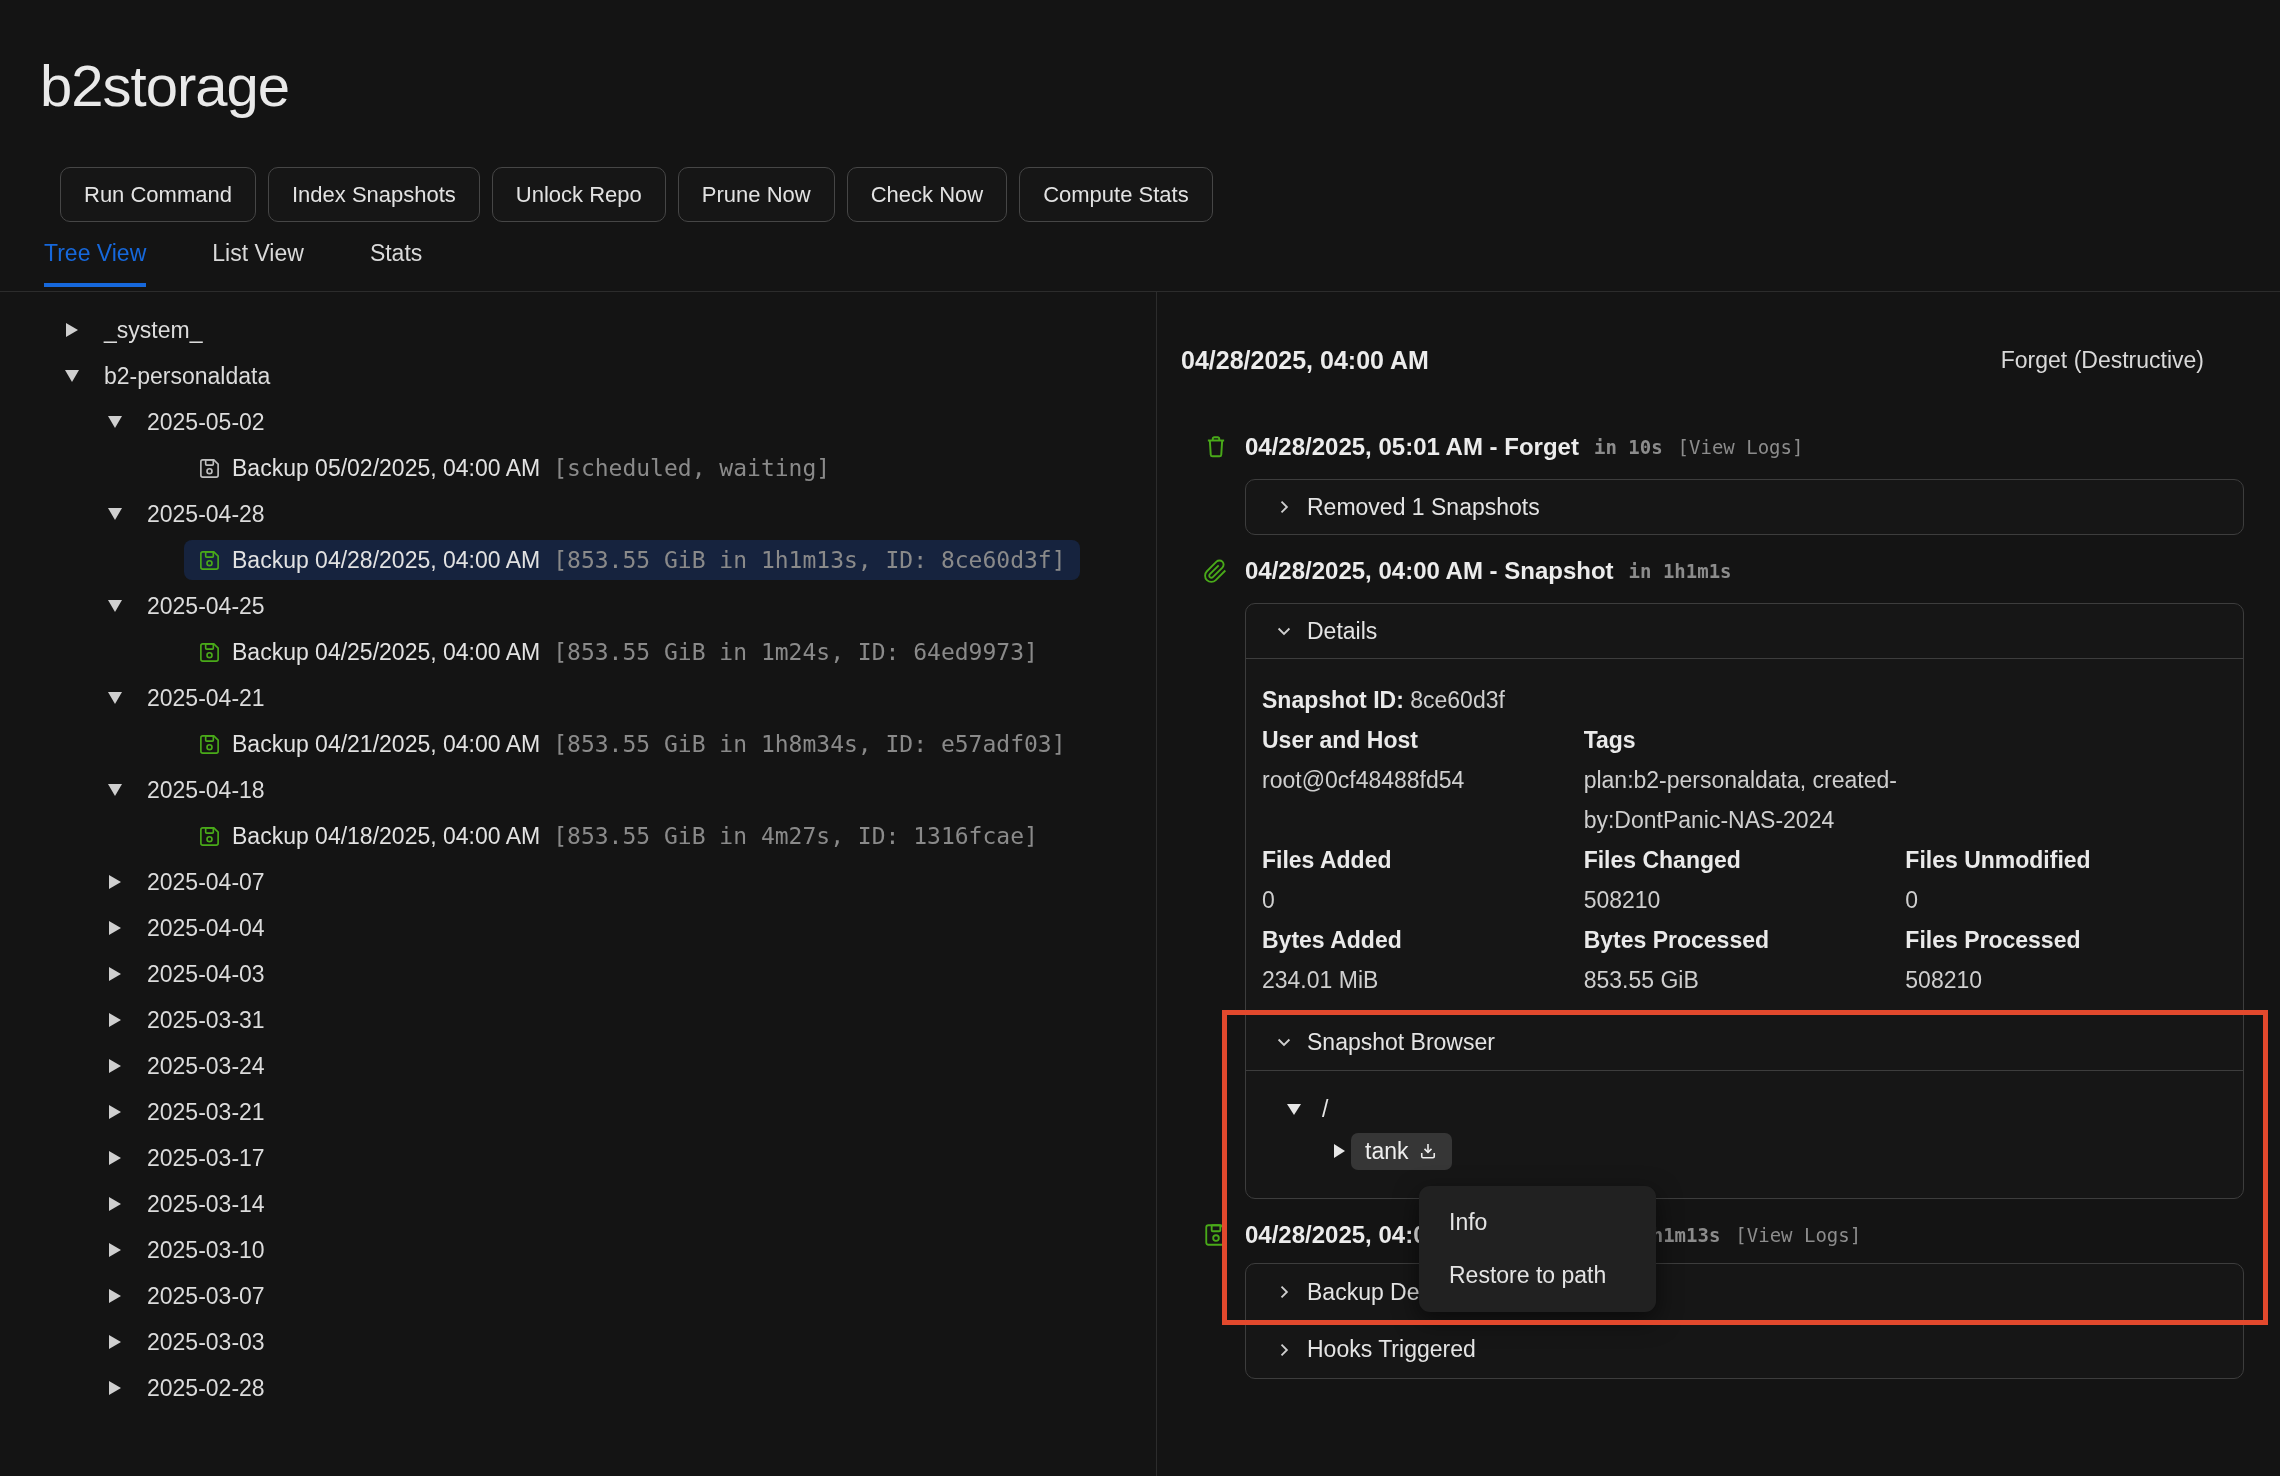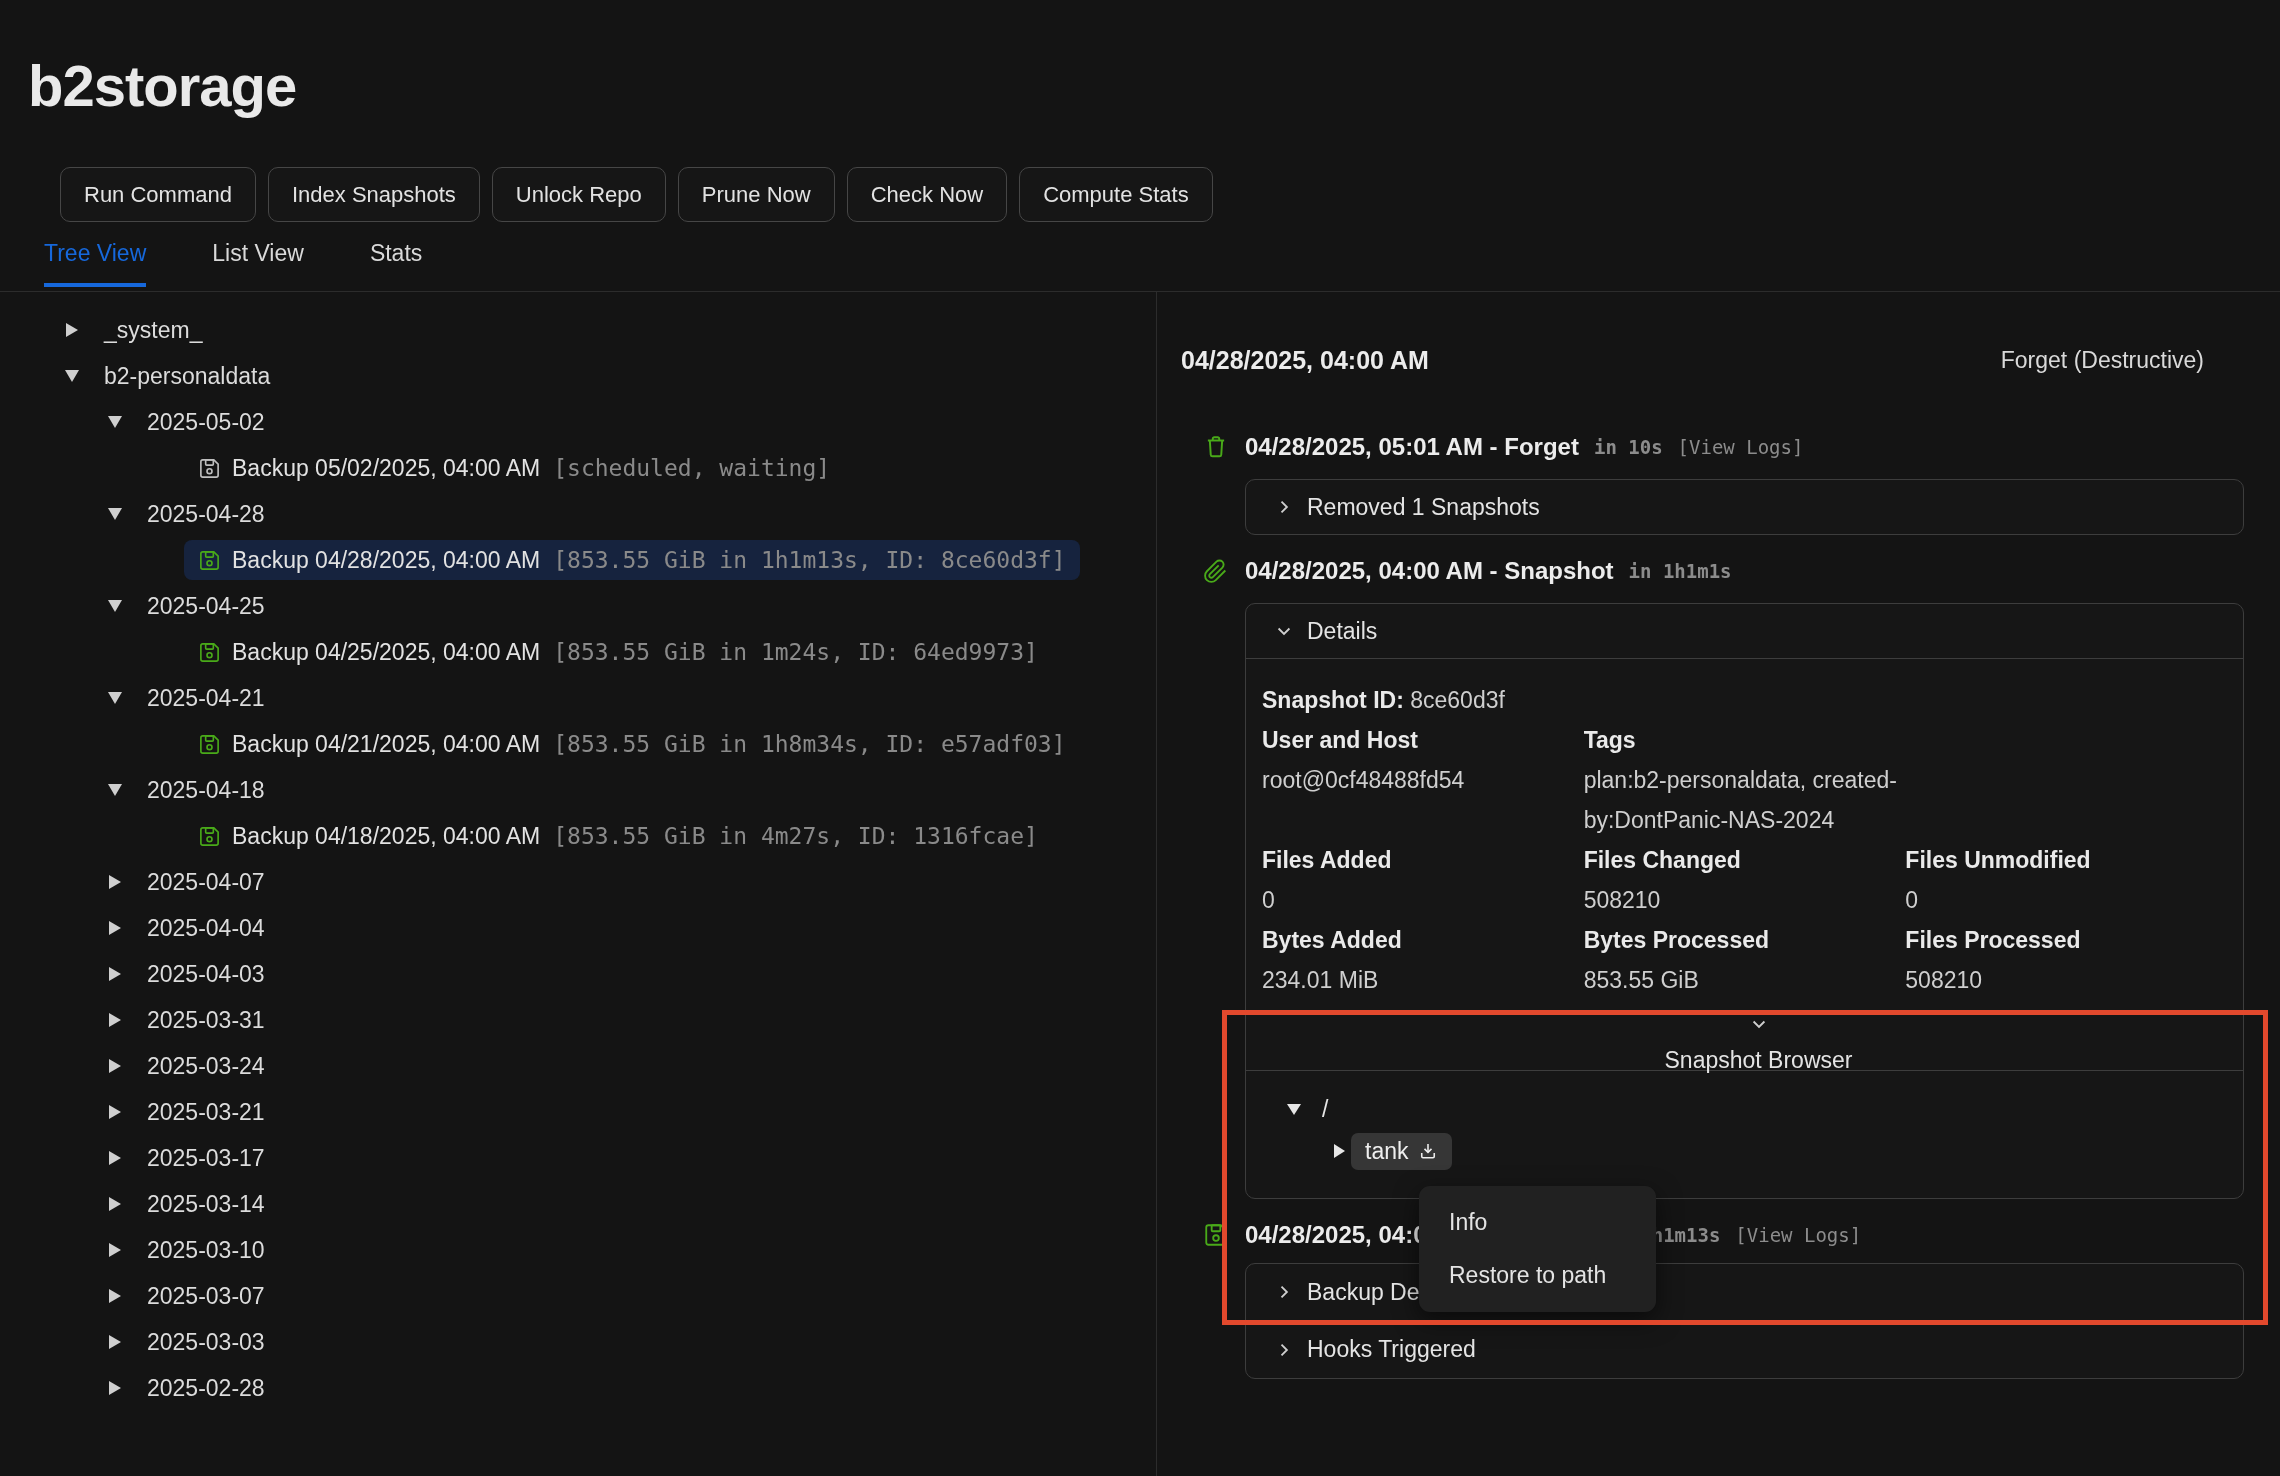--- a/index.html
+++ b/index.html
@@ -1,19 +1,19 @@
 <!DOCTYPE html>
 <html><head>
 <meta charset="utf-8">
 <style>
   html,body{margin:0;padding:0;background:#0d0d0d;}
   .page{position:relative;width:2280px;height:1476px;background:#141414;overflow:hidden;
         font-family:"Liberation Sans",sans-serif;color:#dcdcdc;}
   
-  .title{position:absolute;left:28px;top:52px;font-size:58px;font-weight:700;color:#e9e9e9;letter-spacing:-1px;}
+  .title{position:absolute;left:40px;top:52px;font-size:58px;font-weight:400;color:#e9e9e9;letter-spacing:-1px;}
   .btnrow{position:absolute;left:60px;top:167px;display:flex;gap:12px;}
   .btn{height:53px;padding:0 23px;display:flex;align-items:center;border:1px solid #464646;
        border-radius:10px;background:#161616;color:#e2e2e2;font-size:22px;cursor:pointer;}
   .tabs{position:absolute;left:44px;top:240px;display:flex;gap:66px;font-size:23px;}
   .tab{padding-bottom:18px;color:#d9d9d9;cursor:pointer;position:relative;}
   .tab.active{color:#1668dc;}
   .tab.active::after{content:"";position:absolute;left:0;right:0;bottom:-2px;height:4px;background:#1668dc;}
   .hdivider{position:absolute;left:0;right:0;top:291px;height:1px;background:#2c2c2c;}
   
   .content{position:absolute;top:292px;left:0;right:0;bottom:0;display:flex;}
@@ -368,21 +368,21 @@
               <div class="lab">Bytes Processed</div>
               <div class="val">853.55 GiB</div>
             </div>
           <div>
               <div class="lab">Files Processed</div>
               <div class="val">508210</div>
             </div>
         </div>
 
         <div class="cdiv"></div>
-        <div class="chead" style="height:56px;flex-direction:column;">
+        <div class="chead" style="height:56px;">
           <span class="chev">
             <svg width="20" height="20" viewBox="0 0 24 24" fill="none" stroke="currentColor" stroke-width="2.2">
                 <polyline points="5.5 9 12 15.5 18.5 9"></polyline>
               </svg>
           </span>
           <span>Snapshot Browser</span>
         </div>
         <div class="cdiv"></div>
 
         <div style="padding:18px 0 25px 36px;">

